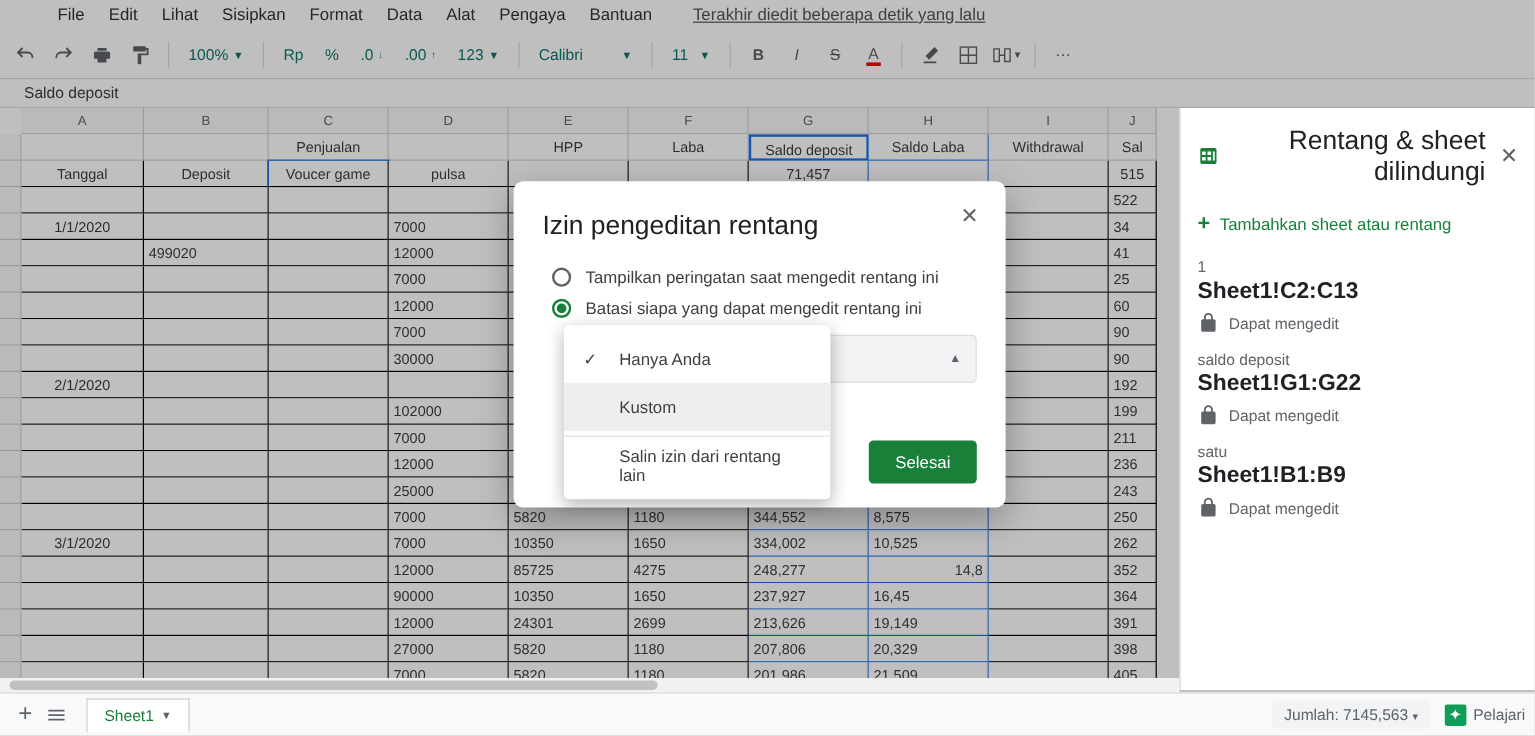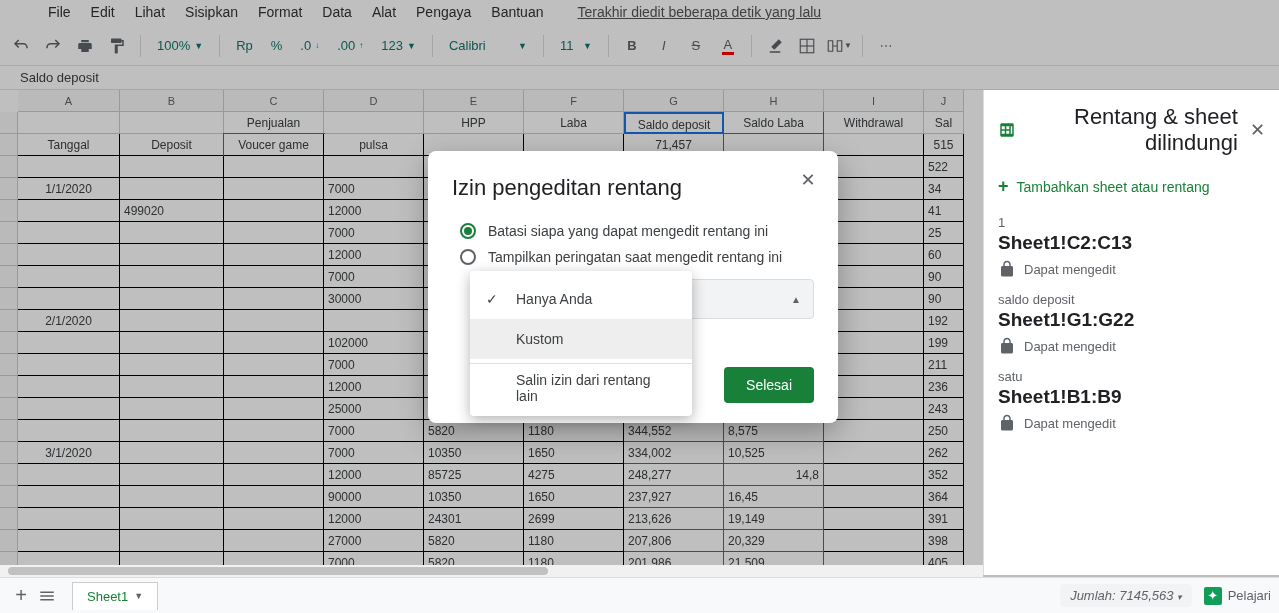--- a/index.html
+++ b/index.html
@@ -46,21 +46,21 @@
 .select-display .arrow { position: absolute; right: 12px; color: #5f6368; font-size: 10px; }
 .select-menu { position: absolute; top: -8px; left: 0; width: 222px; background: #fff; border-radius: 4px; box-shadow: 0 4px 14px rgba(0,0,0,0.3); padding: 8px 0; z-index: 110; }
 .select-opt { height: 40px; padding: 0 16px 0 46px; font-size: 14px; display: flex; align-items: center; position: relative; }
 .select-opt.check::before { content: '✓'; position: absolute; left: 16px; font-size: 14px; }
 .select-opt.hover { background: #eee; }
 .select-divider { height: 1px; background: #e0e0e0; margin: 4px 0; }
 .dialog-footer { display: flex; justify-content: flex-end; margin-top: 48px; }
 .btn-primary { background: #188038; color: #fff; border: none; border-radius: 4px; padding: 10px 22px; font-size: 14px; font-weight: 500; cursor: pointer; }
 .hscroll { position: absolute; bottom: 36px; left: 0; right: 296px; height: 12px; background: #f1f1f1; z-index: 55; }
 .hscroll-thumb { position: absolute; left: 8px; top: 2px; width: 540px; height: 8px; background: #c1c1c1; border-radius: 4px; }
-.sum-box { margin-left: auto; font-size: 13px; color: #5f6368; background: #f1f3f4; padding: 4px 10px; border-radius: 4px; font-style: italic; }
+.sum-box { margin-left: auto; font-size: 13px; color: #5f6368; background: #f1f3f4; padding: 4px 10px; border-radius: 4px; }
 .explore-btn { display: flex; align-items: center; gap: 6px; margin-left: 12px; font-size: 13px; color: #5f6368; }
 .explore-ic { width: 18px; height: 18px; background: #0f9d58; border-radius: 2px; display: flex; align-items: center; justify-content: center; color: #fff; }
 svg { width: 18px; height: 18px; }
 </style>
 </head>
 <body>
 
 <div class="menubar">
   <span>File</span>
   <span>Edit</span>
@@ -507,26 +507,26 @@
       <span>Pelajari</span>
     </div>
 </div>
 
 <div class="scrim"></div>
 
 <div class="dialog">
   <h2>Izin pengeditan rentang</h2>
   <div class="dialog-close">✕</div>
   <div class="radio-row">
+    <div class="radio-empty"></div>
+    <span>Tampilkan peringatan saat mengedit rentang ini</span>
+  </div>
+  <div class="radio-row">
     <div class="radio-on"></div>
     <span>Batasi siapa yang dapat mengedit rentang ini</span>
-  </div>
-  <div class="radio-row">
-    <div class="radio-empty"></div>
-    <span>Tampilkan peringatan saat mengedit rentang ini</span>
   </div>
   <div class="select-box">
     <div class="select-display">
       <span class="arrow">▲</span>
     </div>
     <div class="select-menu">
       <div class="select-opt check">Hanya Anda</div>
       <div class="select-opt hover">Kustom</div>
       <div class="select-divider"></div>
       <div class="select-opt">Salin izin dari rentang lain</div>

